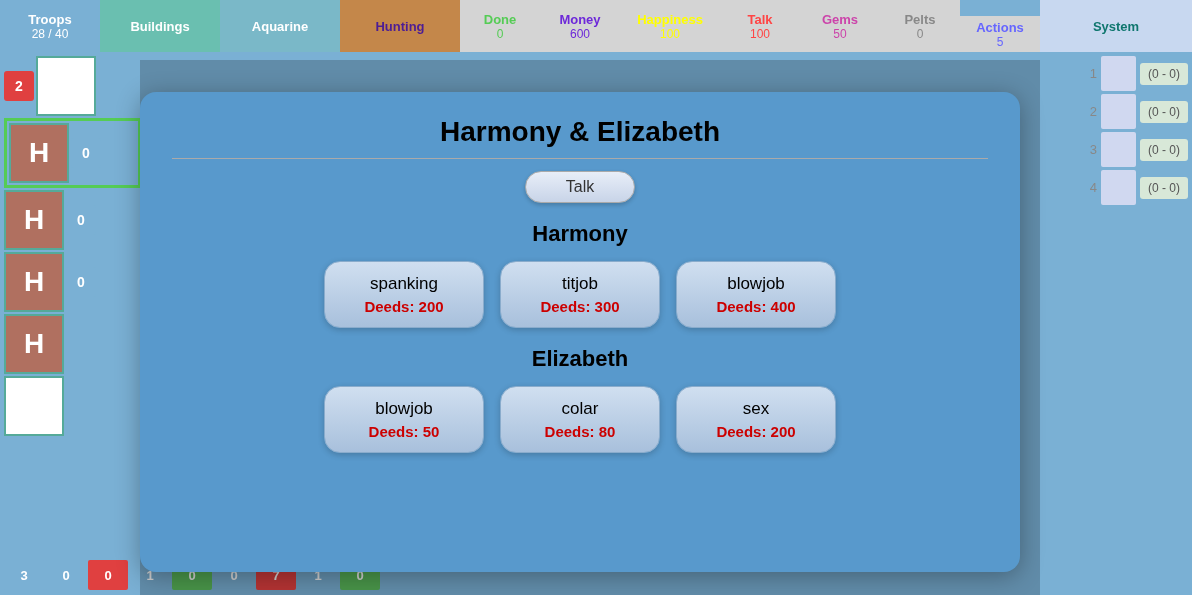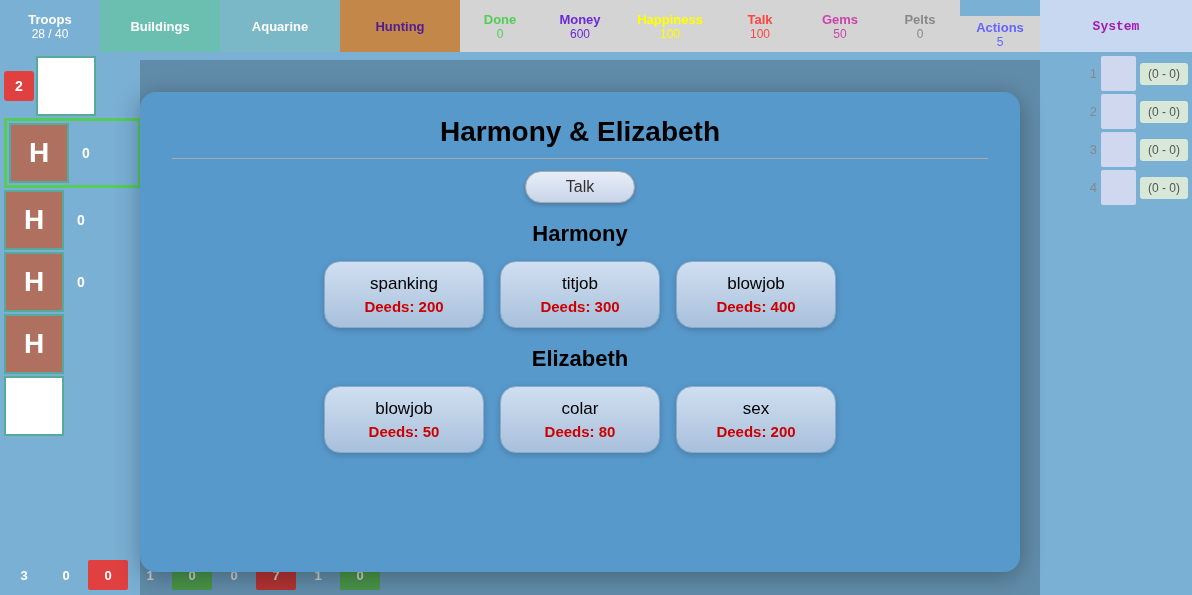--- a/index.html
+++ b/index.html
@@ -37,21 +37,21 @@
     .tab-buildings { background: #6abfb0; color: #fff; min-width: 120px; }
     .tab-aquarine { background: #7ab8c8; color: #fff; min-width: 120px; }
     .tab-hunting { background: #c4874a; color: #4c1d95; min-width: 120px; }
     .tab-deeds { background: #d4d4d4; color: #5c5; min-width: 80px; }
     .tab-money { background: #d4d4d4; color: #6d28d9; min-width: 80px; }
     .tab-happiness { background: #d4d4d4; color: #ff0; min-width: 100px; }
     .tab-loss { background: #d4d4d4; color: #f44; min-width: 80px; }
     .tab-gems { background: #d4d4d4; color: #c4a; min-width: 80px; }
     .tab-pelts { background: #d4d4d4; color: #888; min-width: 80px; }
     .tab-actions { background: #d4d4d4; color: #66f; min-width: 80px; margin-top: 16px; }
-    .tab-system { background: #c8d8f0; color: #a21caf; min-width: 100px; font-family: Liberation Mono, monospace; }
+    .tab-system { background: #c8d8f0; color: #0f766e; min-width: 100px; }
 
     
     .left-sidebar {
       position: absolute;
       top: 52px; left: 0;
       width: 145px;
       height: calc(595px - 52px);
       display: flex;
       flex-direction: column;
       gap: 2px;

